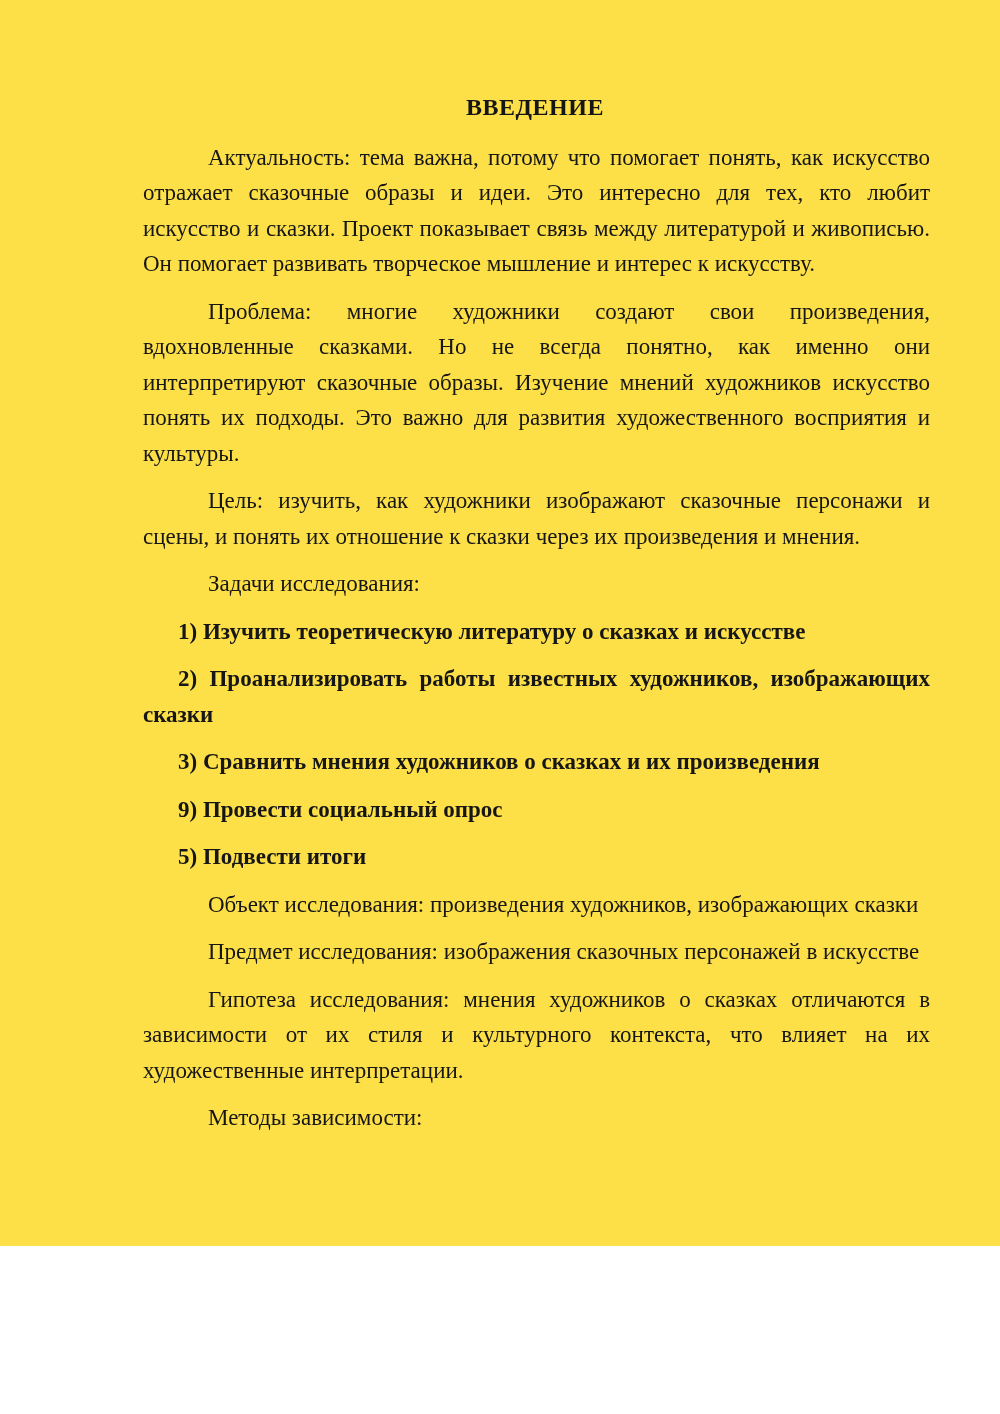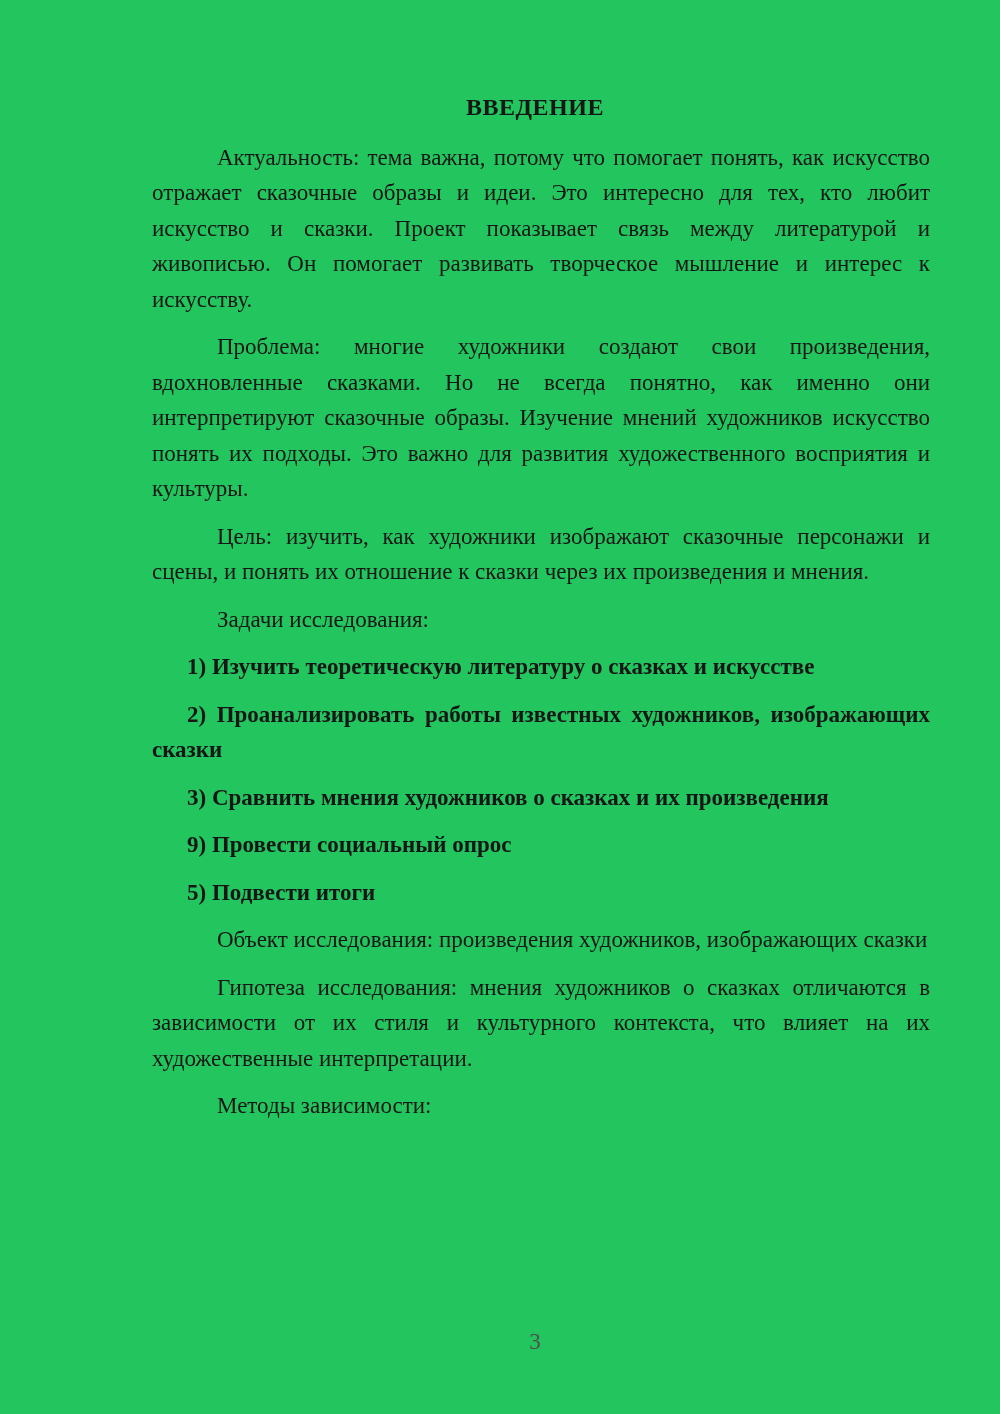--- a/index.html
+++ b/index.html
@@ -3,42 +3,42 @@
 <meta charset="utf-8">
 <style>
   html, body {
     margin: 0;
     padding: 0;
     background: #ffffff;
   }
   .page {
     position: relative;
     width: 1000px;
-    height: 1414px;
-    background: #22c55e;
+    height: 1246px;
+    background: #fde047;
     font-family: "Liberation Serif", "DejaVu Serif", serif;
     color: #161616;
     overflow: hidden;
   }
   .content {
     position: absolute;
     left: 140px;
     top: 90px;
     width: 790px;
   }
   .doc-title {
     margin: 0 0 14px 0;
     font-size: 24px;
     font-weight: bold;
     text-align: center;
     line-height: 35.5px;
     letter-spacing: 0.5px;
   }
   .para {
-    margin: 0 0 12px 12px;
+    margin: 0 0 12px 3px;
     font-size: 23px;
     line-height: 35.5px;
     text-align: justify;
   }
   .para.body { text-indent: 65px; }
   .para.list { text-indent: 35px; font-weight: bold; }
   .page-number {
     position: absolute;
     left: 140px;
     top: 1324px;
@@ -69,20 +69,21 @@
     <p class="para list">2) Проанализировать работы известных художников, изображающих сказки</p>
 
     <p class="para list">3) Сравнить мнения художников о сказках и их произведения</p>
 
     <p class="para list">9) Провести социальный опрос</p>
 
     <p class="para list">5) Подвести итоги</p>
 
     <p class="para body">Объект исследования: произведения художников, изображающих сказки</p>
 
+    <p class="para body">Предмет исследования: изображения сказочных персонажей в искусстве</p>
 
     <p class="para body">Гипотеза исследования: мнения художников о сказках отличаются в зависимости от их стиля и культурного контекста, что влияет на их художественные интерпретации.</p>
 
     <p class="para body">Методы зависимости:</p>
 
 
   </div>
 
   <div class="page-number">3</div>
 </div>

